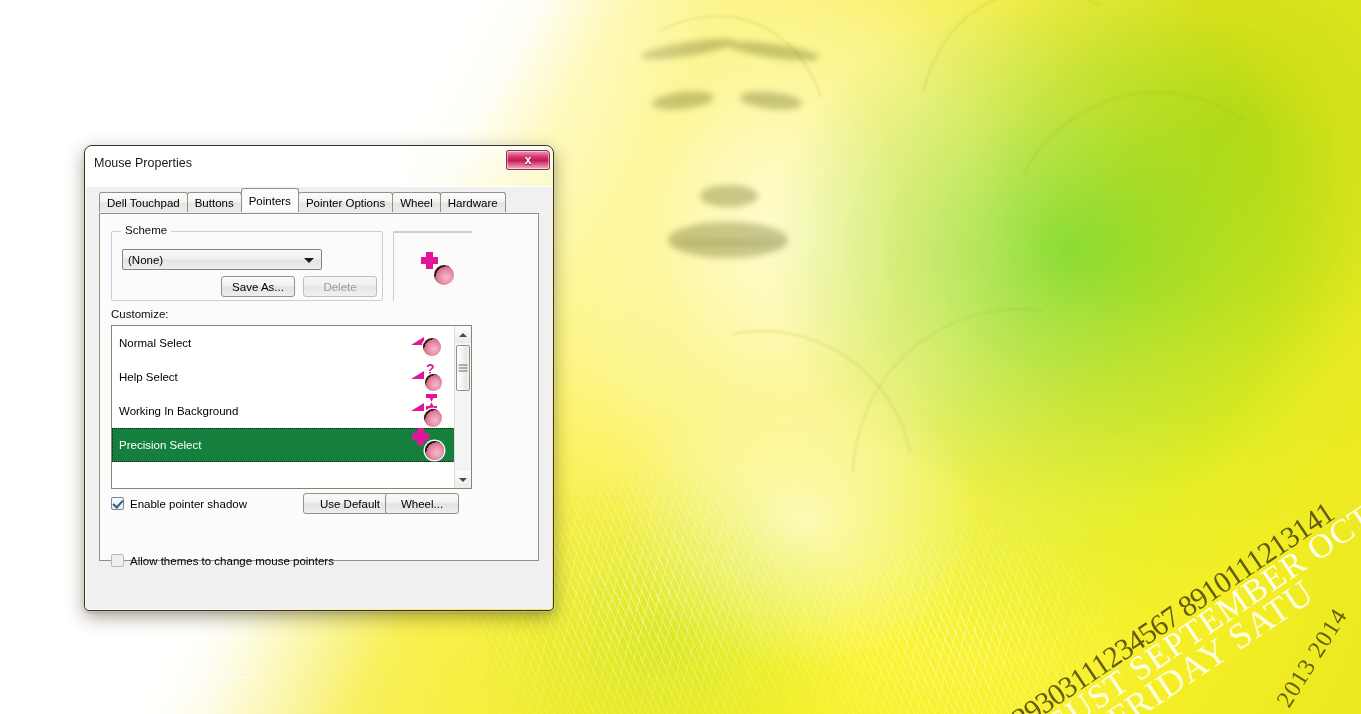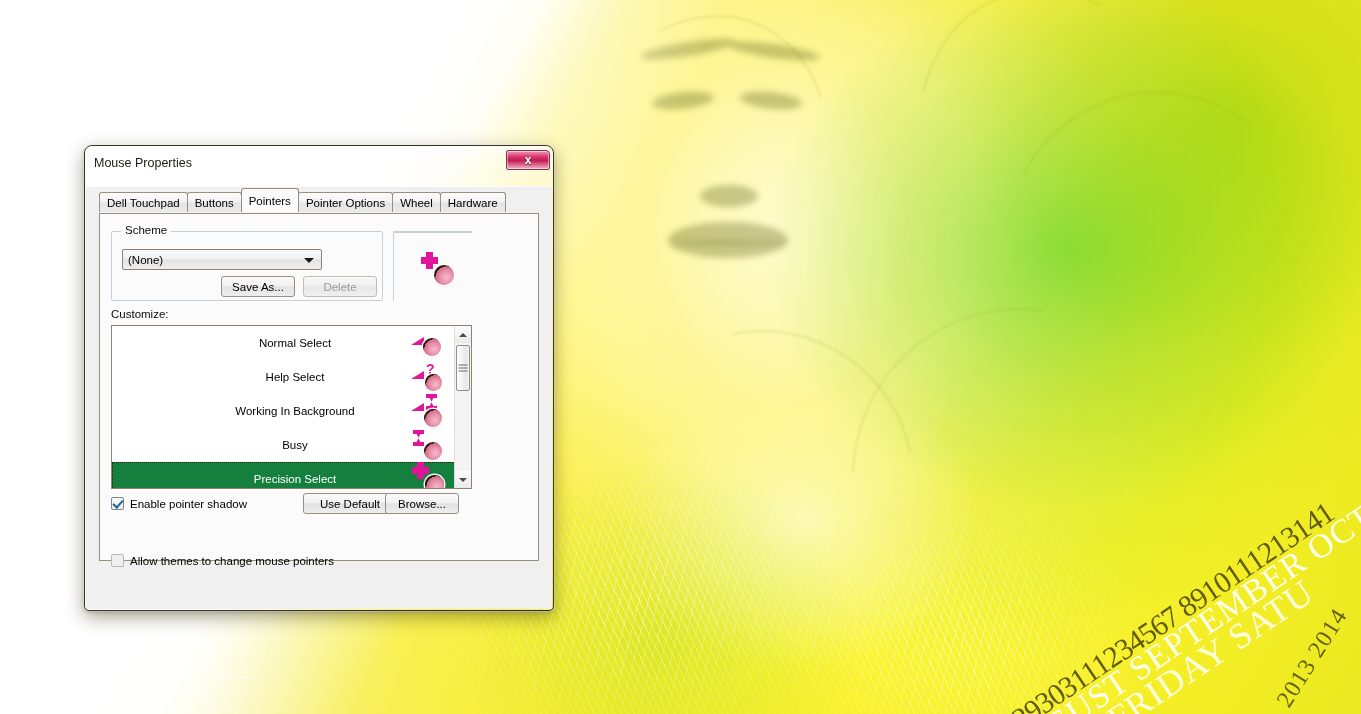--- a/index.html
+++ b/index.html
@@ -444,21 +444,20 @@
   }
   .list-item {
     position: relative;
     height: 34px;
     line-height: 34px;
     padding-left: 7px;
     font-size: 11.5px;
     color: #000;
     cursor: pointer;
     box-sizing: border-box;
-    text-align: center;
   }
   .list-item.selected {
     background: #15803d;
     color: #ffffff;
     outline: 1px dotted #1a1a1a;
     outline-offset: -1px;
   }
   .item-cur { position: absolute; right: 22px; top: 0; width: 40px; height: 34px; }
 
   
@@ -669,29 +668,20 @@
             <span>Working In Background</span>
             <span class="item-cur">
               <span class="cur" style="left:2px;top:1px;">
                 <span class="arrow" style="left:0;top:0;transform:rotate(180deg);"></span>
                 <span class="hourglass" style="left:15px;top:-1px;"></span>
                 <span class="photo" style="left:13px;top:14px;width:18px;height:18px;"></span>
               </span>
             </span>
           </div>
 
-          <div class="list-item">
-            <span>Busy</span>
-            <span class="item-cur">
-              <span class="cur" style="left:4px;top:2px;">
-                <span class="hourglass" style="left:0;top:0;"></span>
-                <span class="photo" style="left:11px;top:12px;width:18px;height:18px;"></span>
-              </span>
-            </span>
-          </div>
 
           <div class="list-item selected">
             <span>Precision Select</span>
             <span class="item-cur">
               <span class="cur" style="left:3px;top:0px;">
                 <span class="cross" style="left:0;top:0;"></span>
                 <span class="photo" style="left:13px;top:13px;width:19px;height:19px;"></span>
               </span>
             </span>
           </div>
@@ -710,18 +700,18 @@
         </div>
 
         <div class="cbrow cb-shadow">
           <span class="cbox checked"></span><span>Enable pointer shadow</span>
         </div>
         <div class="cbrow cb-themes">
           <span class="cbox dim"></span><span>Allow themes to change mouse pointers</span>
         </div>
 
         <button class="btn btn-usedefault">Use Default</button>
-        <button class="btn btn-browse">Browse...</button>
+        <button class="btn btn-browse">Wheel...</button>
       </div>
 
     </div>
   </div>
 </div>
 
 </body></html>

